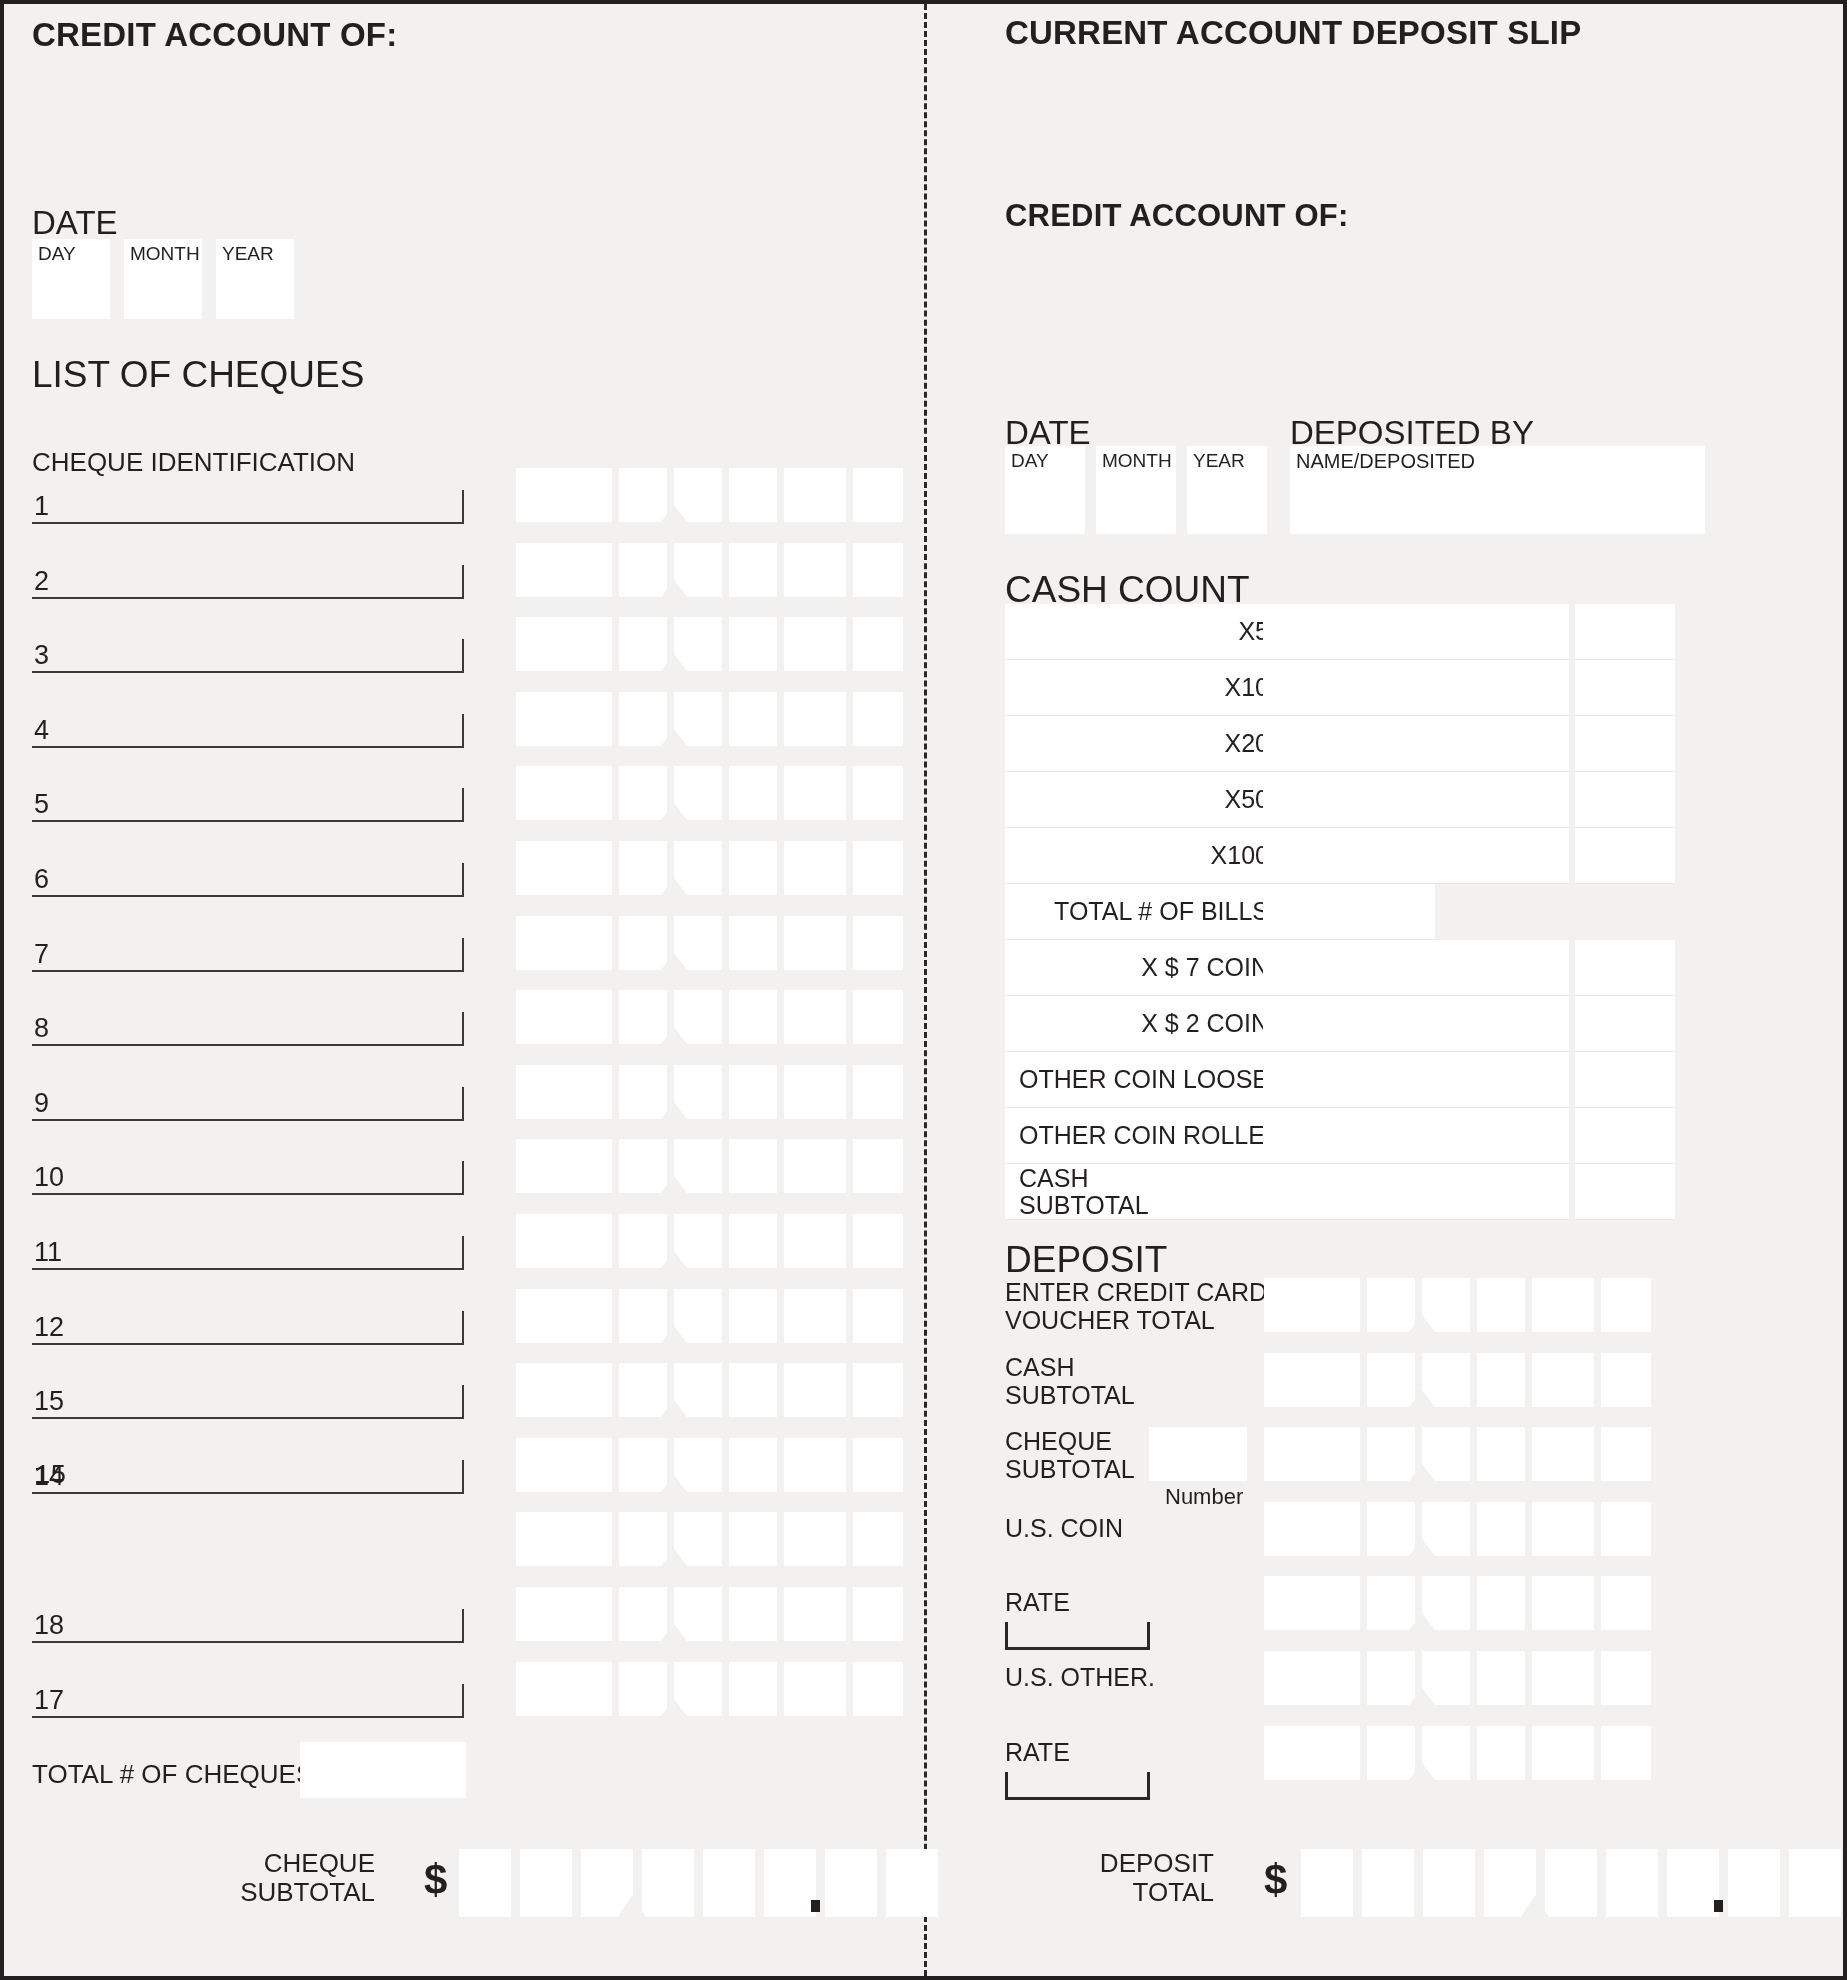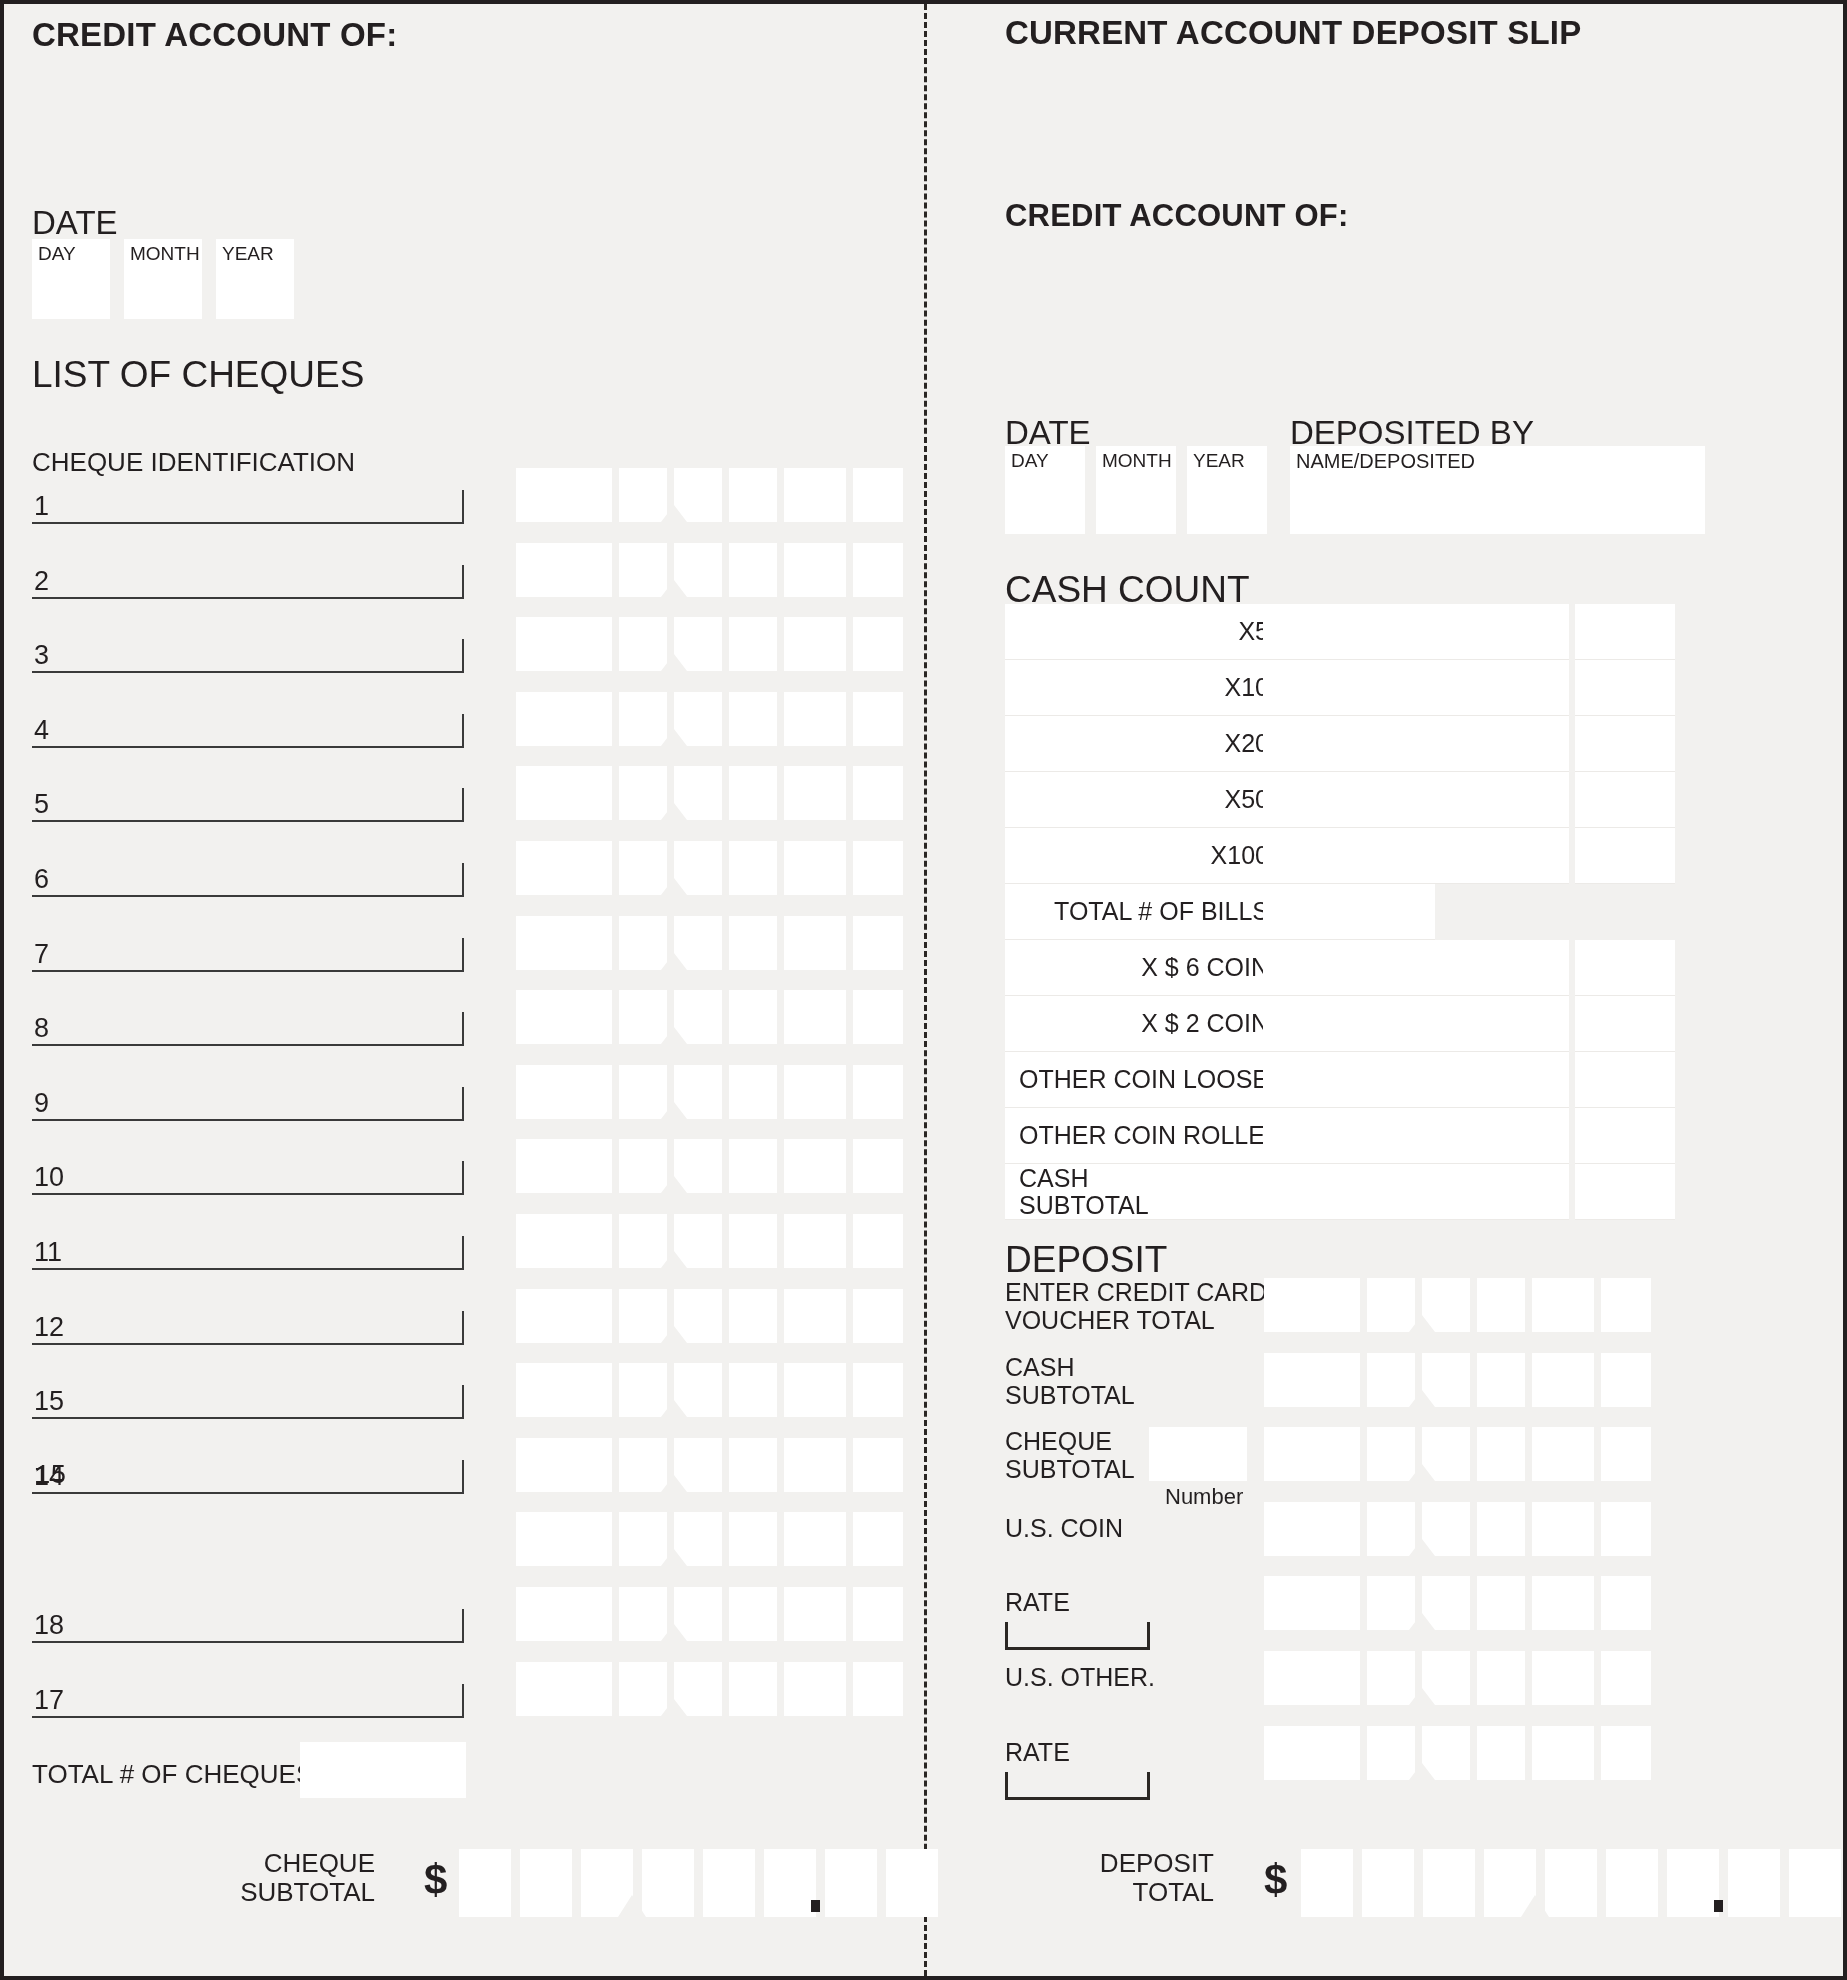--- a/index.html
+++ b/index.html
@@ -555,21 +555,21 @@
         <div class="cc-mid" style="left: 284px; top: 712px; width: 306px; height: 56px;"></div>
         <div class="cc-right" style="left: 596px; top: 712px; width: 100px; height: 56px;"></div>
         <div class="cc-lbl" style="left: 26px; top: 768px; width: 278px; height: 56px;">X50</div>
         <div class="cc-mid" style="left: 284px; top: 768px; width: 306px; height: 56px;"></div>
         <div class="cc-right" style="left: 596px; top: 768px; width: 100px; height: 56px;"></div>
         <div class="cc-lbl" style="left: 26px; top: 824px; width: 278px; height: 56px;">X100</div>
         <div class="cc-mid" style="left: 284px; top: 824px; width: 306px; height: 56px;"></div>
         <div class="cc-right" style="left: 596px; top: 824px; width: 100px; height: 56px;"></div>
         <div class="cc-lbl" style="left: 26px; top: 880px; width: 278px; height: 56px;">TOTAL # OF BILLS</div>
         <div class="cc-mid" style="left: 284px; top: 880px; width: 172px; height: 56px;"></div>
-        <div class="cc-lbl" style="left: 26px; top: 936px; width: 278px; height: 56px;">X $ 6 COIN</div>
+        <div class="cc-lbl" style="left: 26px; top: 936px; width: 278px; height: 56px;">X $ 7 COIN</div>
         <div class="cc-mid" style="left: 284px; top: 936px; width: 306px; height: 56px;"></div>
         <div class="cc-right" style="left: 596px; top: 936px; width: 100px; height: 56px;"></div>
         <div class="cc-lbl" style="left: 26px; top: 992px; width: 278px; height: 56px;">X $ 2 COIN</div>
         <div class="cc-mid" style="left: 284px; top: 992px; width: 306px; height: 56px;"></div>
         <div class="cc-right" style="left: 596px; top: 992px; width: 100px; height: 56px;"></div>
         <div class="cc-lbl left" style="left: 26px; top: 1048px; width: 278px; height: 56px;">OTHER COIN LOOSE</div>
         <div class="cc-mid" style="left: 284px; top: 1048px; width: 306px; height: 56px;"></div>
         <div class="cc-right" style="left: 596px; top: 1048px; width: 100px; height: 56px;"></div>
         <div class="cc-lbl left" style="left: 26px; top: 1104px; width: 278px; height: 56px;">OTHER COIN ROLLED</div>
         <div class="cc-mid" style="left: 284px; top: 1104px; width: 306px; height: 56px;"></div>

